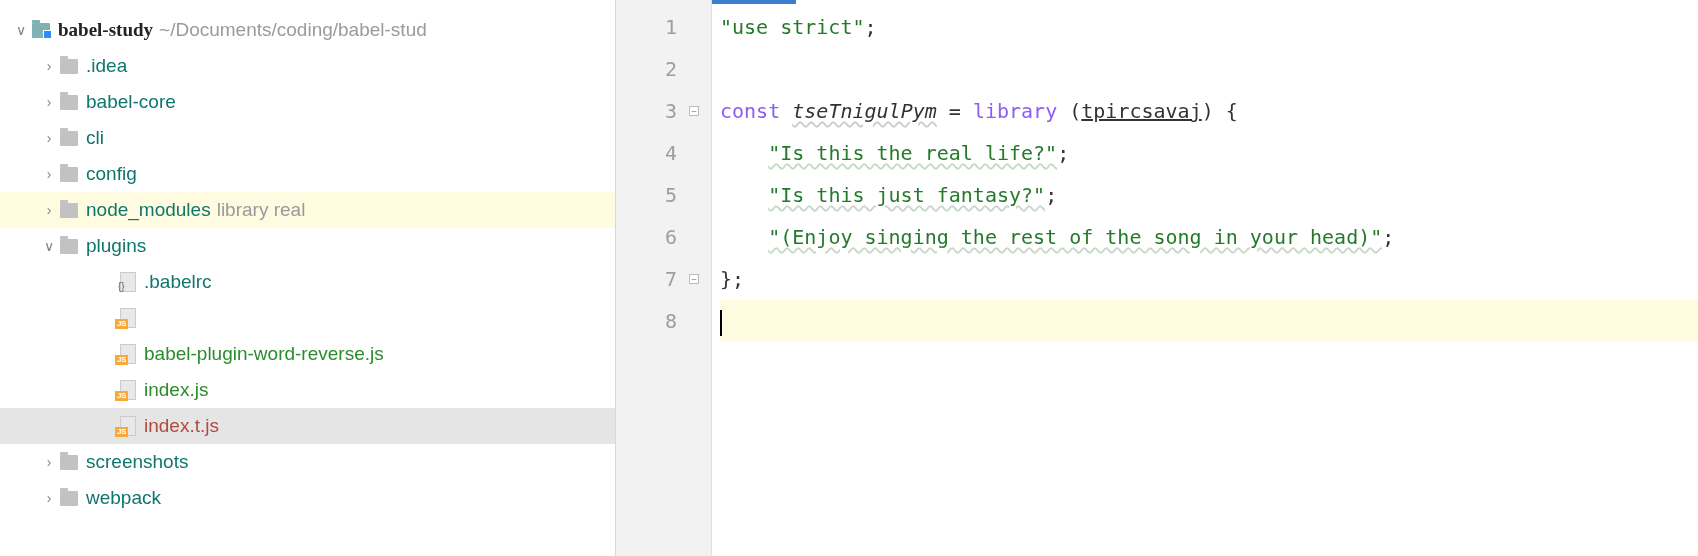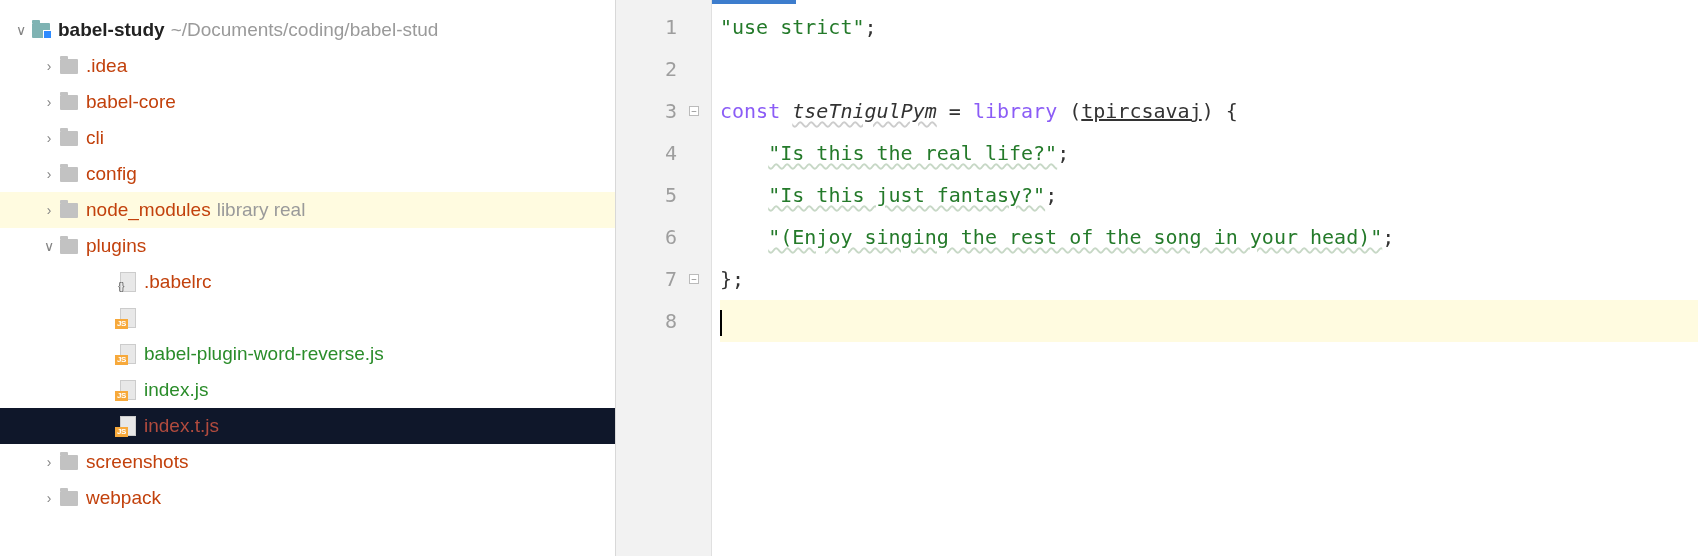--- a/index.html
+++ b/index.html
@@ -22,21 +22,21 @@
 .tree-row {
   display: flex;
   align-items: center;
   height: 36px;
   font-size: 19px;
   color: #333;
   white-space: nowrap;
   cursor: pointer;
 }
 .tree-row.highlighted { background: #fffbe0; }
-.tree-row.selected { background: #0f172a; }
+.tree-row.selected { background: #e5e5e5; }
 .chev {
   width: 14px;
   text-align: center;
   color: #848484;
   font-size: 14px;
   margin-right: 4px;
   flex-shrink: 0;
 }
 .chev.blank { visibility: hidden; }
 .folder-icon {
@@ -81,22 +81,22 @@
 }
 .config-icon::before {
   content: ""; position: absolute; right: 0; top: 0;
   width: 14px; height: 18px; background: #e8e8e8;
   border: 1px solid #ccc;
 }
 .config-icon::after {
   content: "{}"; position: absolute; left: 2px; bottom: 0;
   font-size: 10px; color: #666;
 }
-.row-label { color: #c2410c; }
-.row-label.bold { font-weight: 700; color: #222; }
+.row-label { color: #0f766e; }
+.row-label.bold { font-weight: 700; color: #222; font-family: Liberation Serif, serif; }
 .row-label.green { color: #2a8c2a; }
 .row-label.red { color: #b14b3e; }
 .row-sub { color: #9a9a9a; margin-left: 6px; font-weight: 400; }
 .pad0 { padding-left: 14px; }
 .pad1 { padding-left: 42px; }
 .pad3 { padding-left: 98px; }
 
 .editor {
   flex: 1;
   display: flex;

